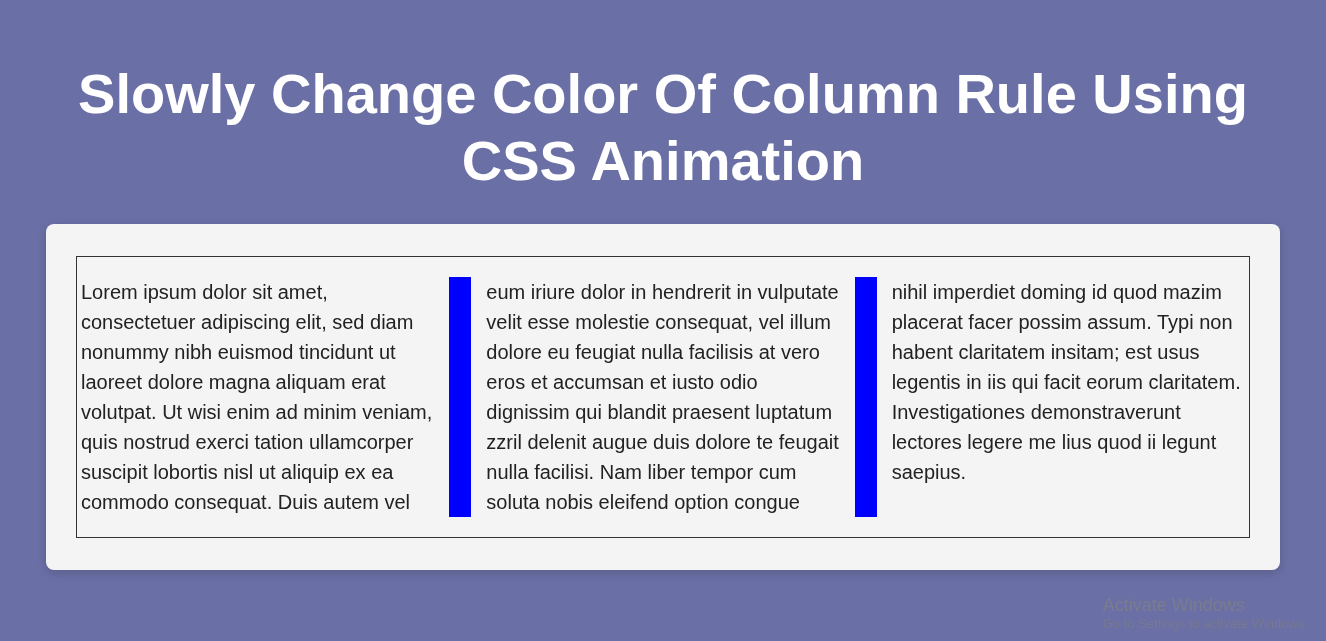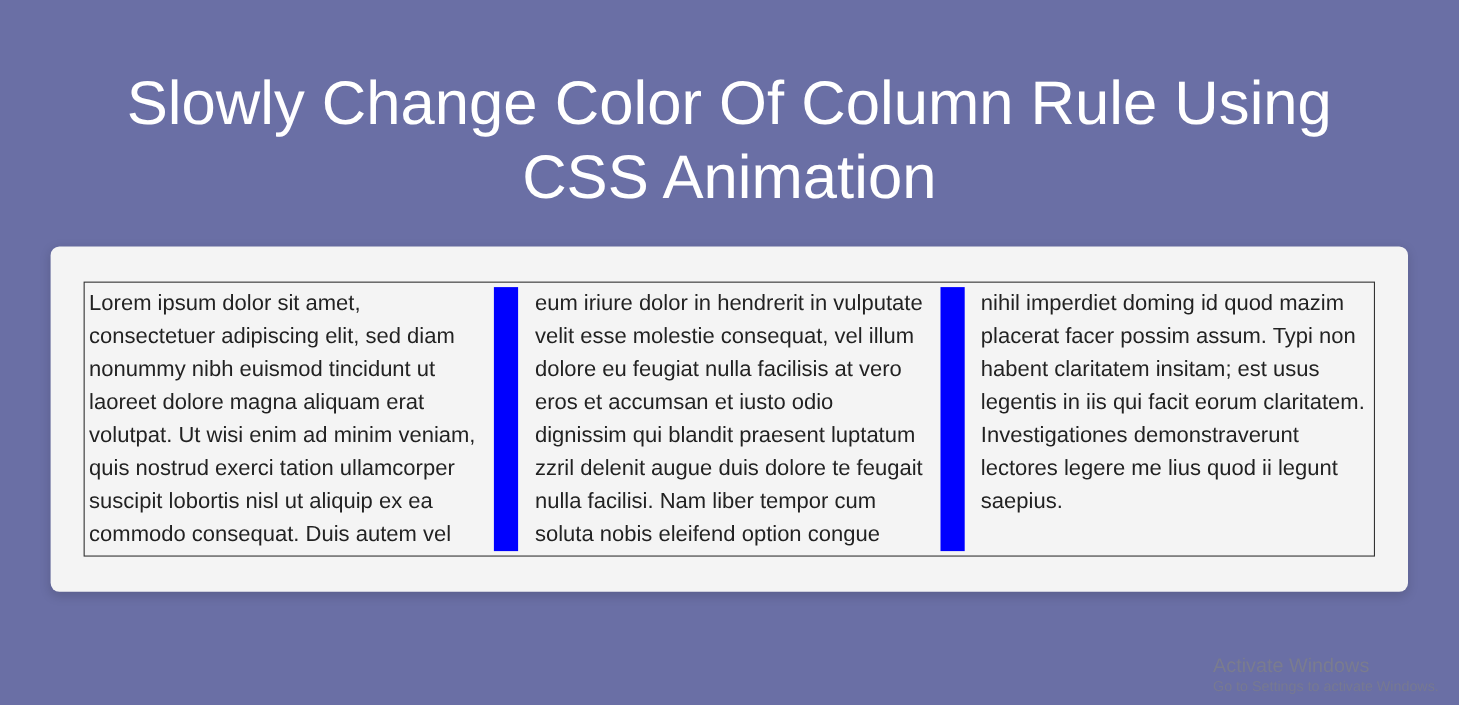--- a/index.html
+++ b/index.html
@@ -12,42 +12,42 @@
     font-family: Arial, Helvetica, sans-serif;
     width: 1326px;
     height: 641px;
     overflow: hidden;
     position: relative;
   }
   .page-title {
     color: #ffffff;
     text-align: center;
     font-size: 56px;
-    font-weight: 400;
+    font-weight: 700;
     padding: 60px 60px 30px 60px;
     line-height: 1.2;
   }
   .content-card {
     background: #f4f4f4;
     margin: 0 46px;
     border-radius: 8px;
     padding: 32px 30px;
     box-shadow: 0 3px 10px rgba(0,0,0,0.15);
   }
   .multicol-box {
     border: 1px solid #333;
     column-count: 3;
     column-gap: 52px;
     column-rule: 22px solid blue;
     animation: ruleColor 5s infinite;
     font-size: 20px;
     line-height: 1.5;
     color: #222;
     text-align: left;
-    padding: 4px 4px;
+    padding: 20px 4px;
   }
   @keyframes ruleColor {
     0%   { column-rule-color: blue; }
     50%  { column-rule-color: green; }
     100% { column-rule-color: red; }
   }
   .watermark {
     position: absolute;
     right: 18px;
     bottom: 10px;

